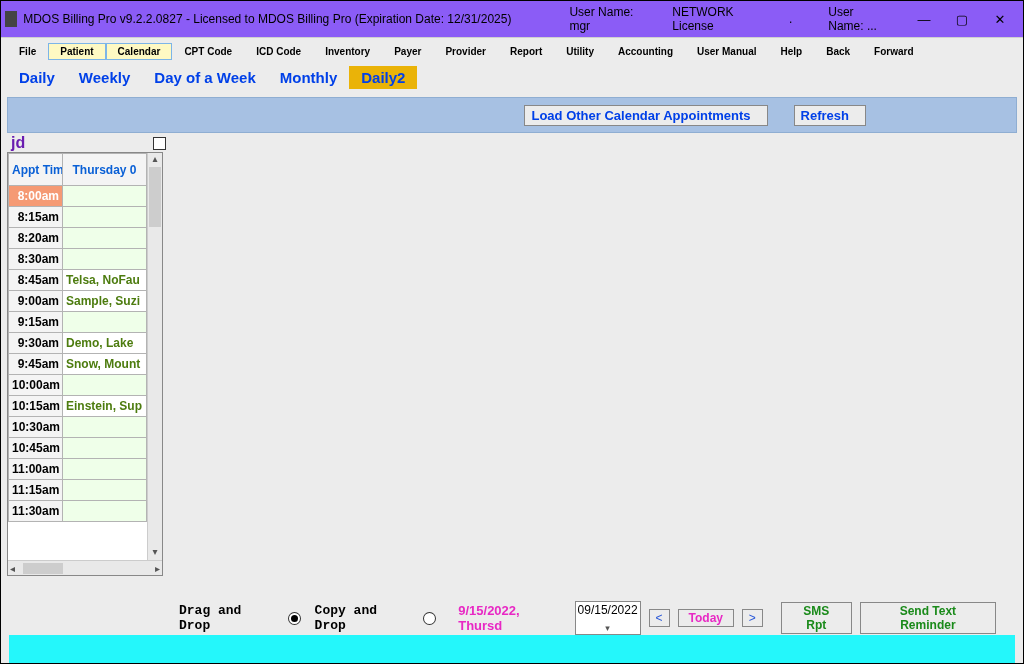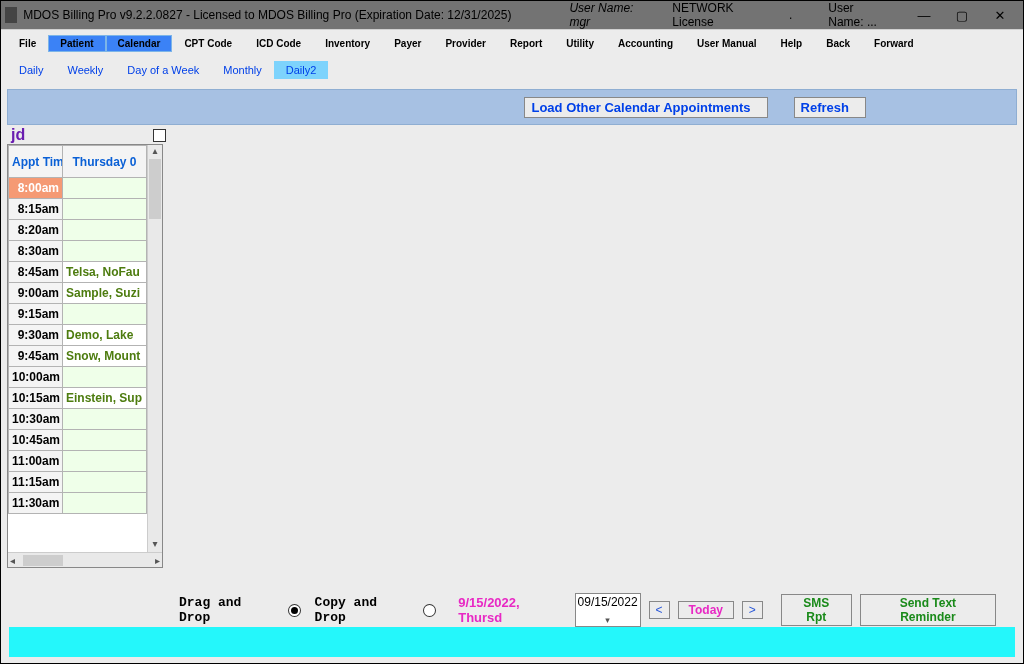--- a/index.html
+++ b/index.html
@@ -6,22 +6,22 @@
 body {
   font-family: "Segoe UI", Tahoma, Arial, sans-serif;
   font-size: 12px;
   background: #fff;
   width: 1024px;
   height: 664px;
   overflow: hidden;
   border: 1px solid #000;
 }
 .titlebar {
-  height: 28px;
-  background: #737373;
+  height: 36px;
+  background: #8b5cf6;
   display: flex;
   align-items: center;
   padding: 0 4px;
   font-size: 12px;
   color: #000;
 }
 .titlebar .app-icon {
   width: 16px; height: 16px;
   background: #444;
   margin-right: 6px;
@@ -47,41 +47,41 @@
   border-top: 1px solid #d0d0d0;
 }
 .menubar .menu-item {
   padding: 3px 12px;
   font-size: 10px;
   font-weight: bold;
   color: #000;
   cursor: default;
 }
 .menubar .menu-item.highlight {
-  background: #3b82f6;
+  background: #fef9c3;
   border: 1px solid #7cb5e8;
   padding: 2px 11px;
 }
 
 .tabbar {
   height: 27px;
   background: #ececec;
   display: flex;
   align-items: center;
   padding: 0 6px;
 }
 .tabbar .tab {
   padding: 3px 12px;
-  font-size: 11px;
-  font-weight: normal;
+  font-size: 15px;
+  font-weight: bold;
   color: #0040e8;
   cursor: default;
 }
 .tabbar .tab.active {
-  background: #7dd3fc;
+  background: #eab308;
   text-align: right;
 }
 
 .content {
   position: relative;
   background: #ececec;
   padding: 6px;
   height: calc(664px - 28px - 27px - 27px - 2px);
 }
 .toolbar-blue {
@@ -248,21 +248,21 @@
   height: 30px;
   background: #24f7fb;
 }
 </style>
 </head>
 <body>
 
 <div class="titlebar">
   <span class="app-icon"></span>
   <span class="title-text">MDOS Billing Pro v9.2.2.0827 - Licensed to MDOS Billing Pro (Expiration Date: 12/31/2025)</span>
-  <span class="meta" style="margin-left:40px;font-style:italic;">User Name: mgr</span>
+  <span class="meta" style="margin-left:40px;">User Name: mgr</span>
   <span class="meta">NETWORK License</span>
   <span class="meta">.</span>
   <span class="meta">User Name: ...</span>
   <span class="spacer"></span>
   <div class="win-btns">
     <div class="win-btn">―</div>
     <div class="win-btn">▢</div>
     <div class="win-btn">✕</div>
   </div>
 </div>

